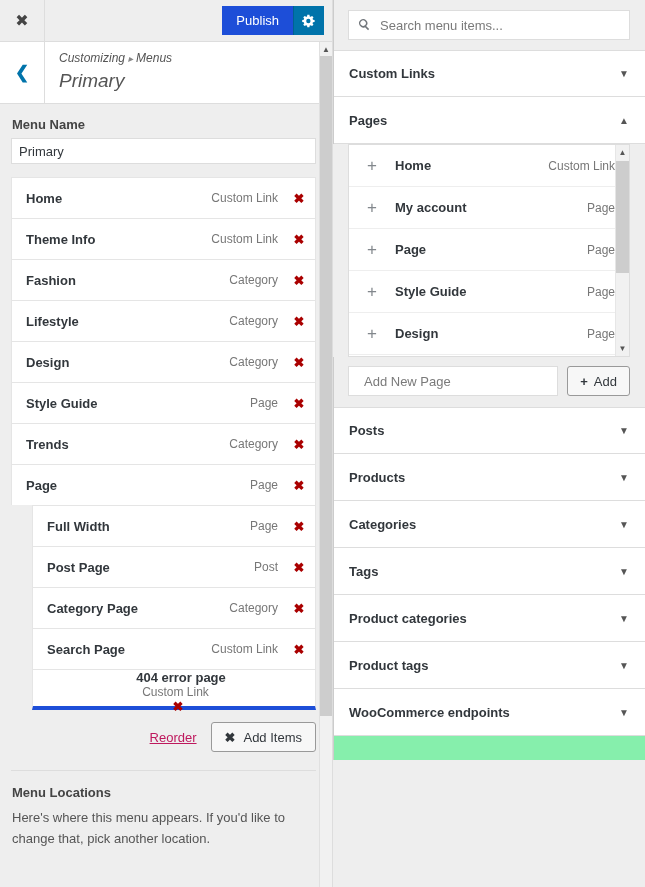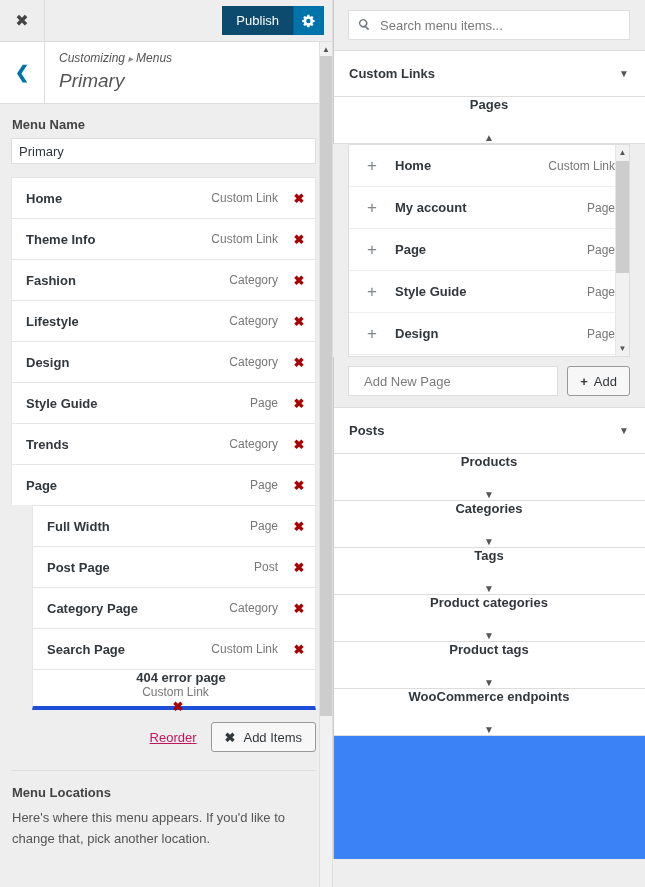--- a/index.html
+++ b/index.html
@@ -38,21 +38,21 @@
     font-size: 16px;
     cursor: pointer;
   }
   .topbar-spacer { flex: 1; }
   .publish-wrap {
     display: flex; align-items: center;
     padding: 6px 8px 6px 0;
   }
   .publish-btn {
     height: 29px;
-    background: #0c4a6e;
+    background: #1d4ed8;
     color: #fff;
     border: none;
     padding: 0 14px;
     font-size: 13px;
     font-family: "Liberation Sans", sans-serif;
     cursor: pointer;
     border-right: 1px solid #006291;
   }
   .gear-btn {
     height: 29px; width: 30px;
@@ -196,22 +196,22 @@
   }
   .lscroll .thumb {
     position: absolute; top: 14px; left: 0;
     width: 12px; height: 660px;
     background: #cdcdcd;
   }
 
   
   #right-panel {
     position: relative;
-    width: 312px; height: 859px;
-    background: #3b82f6;
+    width: 312px; height: 760px;
+    background: #86efac;
     overflow: hidden;
   }
 
   .search-wrap { padding: 10px 15px 10px 15px; background: #eee; }
   .search-box {
     position: relative;
     height: 30px;
     background: #fff;
     border: 1px solid #ddd;
   }
@@ -233,21 +233,21 @@
   .accordion { background: #eee; }
   .acc-head {
     height: 47px;
     background: #fff;
     border-top: 1px solid #ddd;
     border-bottom: 1px solid #ddd;
     display: flex; align-items: center;
     padding: 0 16px;
     cursor: pointer;
   }
-  .acc-head + .acc-head { border-top: none; flex-direction: column; }
+  .acc-head + .acc-head { border-top: none; }
   .acc-title { flex: 1; font-size: 13px; font-weight: bold; color: #32373c; }
   .acc-arrow { color: #555; font-size: 10px; }
 
   .acc-open-body {
     position: relative;
     background: #eee;
     padding: 0 15px 0 15px;
   }
   .pages-list-wrap {
     position: relative;

